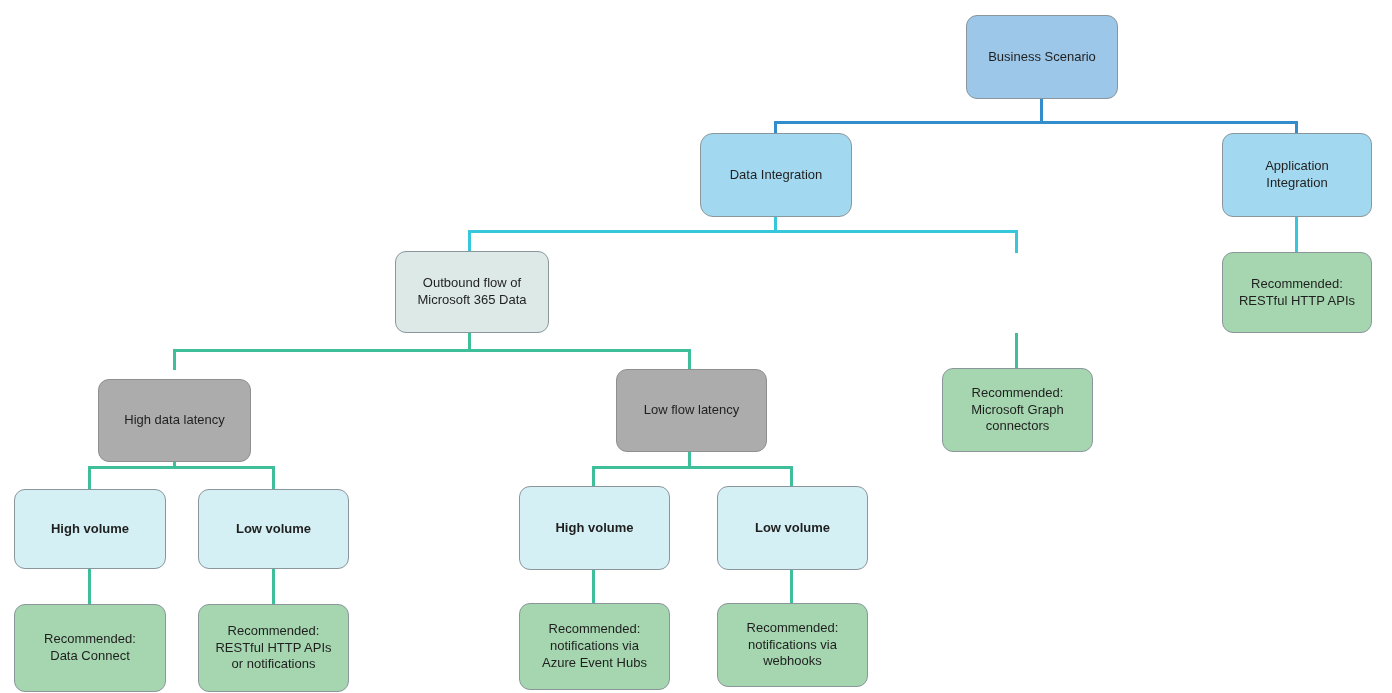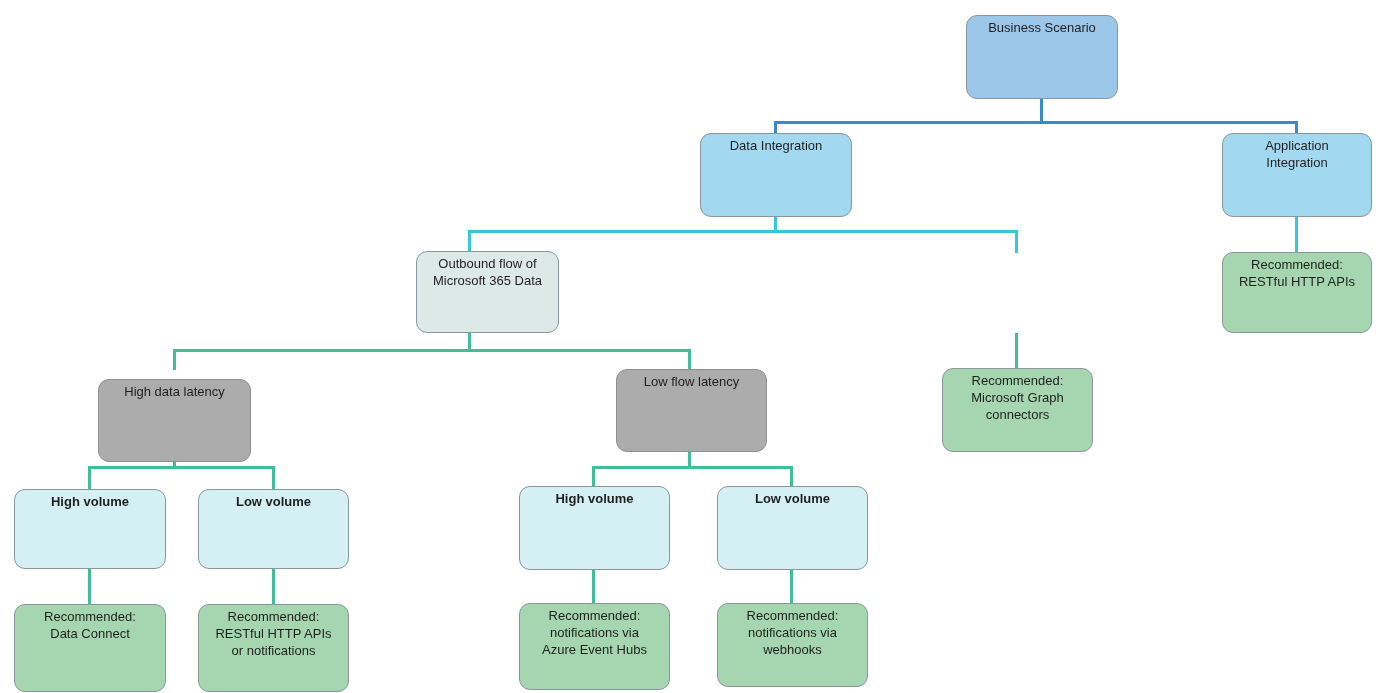--- a/index.html
+++ b/index.html
@@ -22,20 +22,21 @@
   .seg.blue  { background: var(--line-blue); }
   .seg.cyan  { background: var(--line-cyan); }
   .seg.green { background: var(--line-green); }
   
   .node {
     position: absolute;
     box-sizing: border-box;
     border: 1.5px solid var(--node-border);
     border-radius: 11px;
     display: flex;
+    align-items: center;
     justify-content: center;
     text-align: center;
     font-size: 13px;
     line-height: 1.3;
     color: var(--text-color);
     padding: 4px 6px;
   }
   .node .lbl { white-space: pre-line; }
   .node.root      { background: var(--fill-root); }
   .node.level2    { background: var(--fill-level2); }
@@ -78,30 +79,30 @@
 
   <div class="seg v green" style="left:88px;  top:568px; height:37px;"></div>
   <div class="seg v green" style="left:272px; top:568px; height:37px;"></div>
   <div class="seg v green" style="left:592px; top:569px; height:35px;"></div>
   <div class="seg v green" style="left:790px; top:569px; height:35px;"></div>
 
   <div class="node root" style="left:966px; top:15px; width:152px; height:84px;">
     <span class="lbl">Business Scenario</span>
   </div>
 
-  <div class="node level2" style="left:700px; top:133px; width:152px; height:84px;">
+  <div class="node level2" style="left:700px; top:133px; width:152px; height:84px;border-radius:13px;">
     <span class="lbl">Data Integration</span>
   </div>
 
   <div class="node level2" style="left:1222px; top:133px; width:150px; height:84px;">
     <span class="lbl">Application
 Integration</span>
   </div>
 
-  <div class="node condition" style="left:416px; top:251px; width:143px; height:82px;">
+  <div class="node condition" style="left:395px; top:251px; width:154px; height:82px;">
     <span class="lbl">Outbound flow of
 Microsoft 365 Data</span>
   </div>
 
 
   <div class="node recommend" style="left:1222px; top:252px; width:150px; height:81px;">
     <span class="lbl">Recommended:
 RESTful HTTP APIs</span>
   </div>
 

